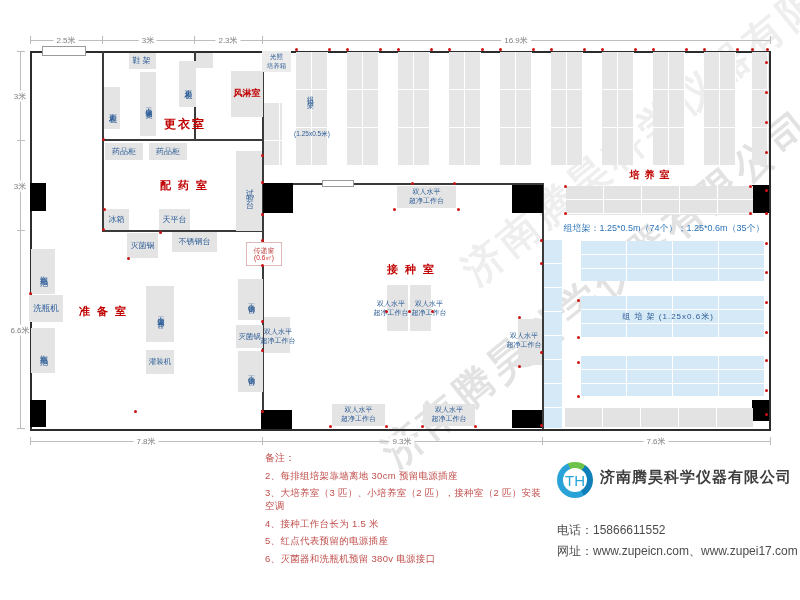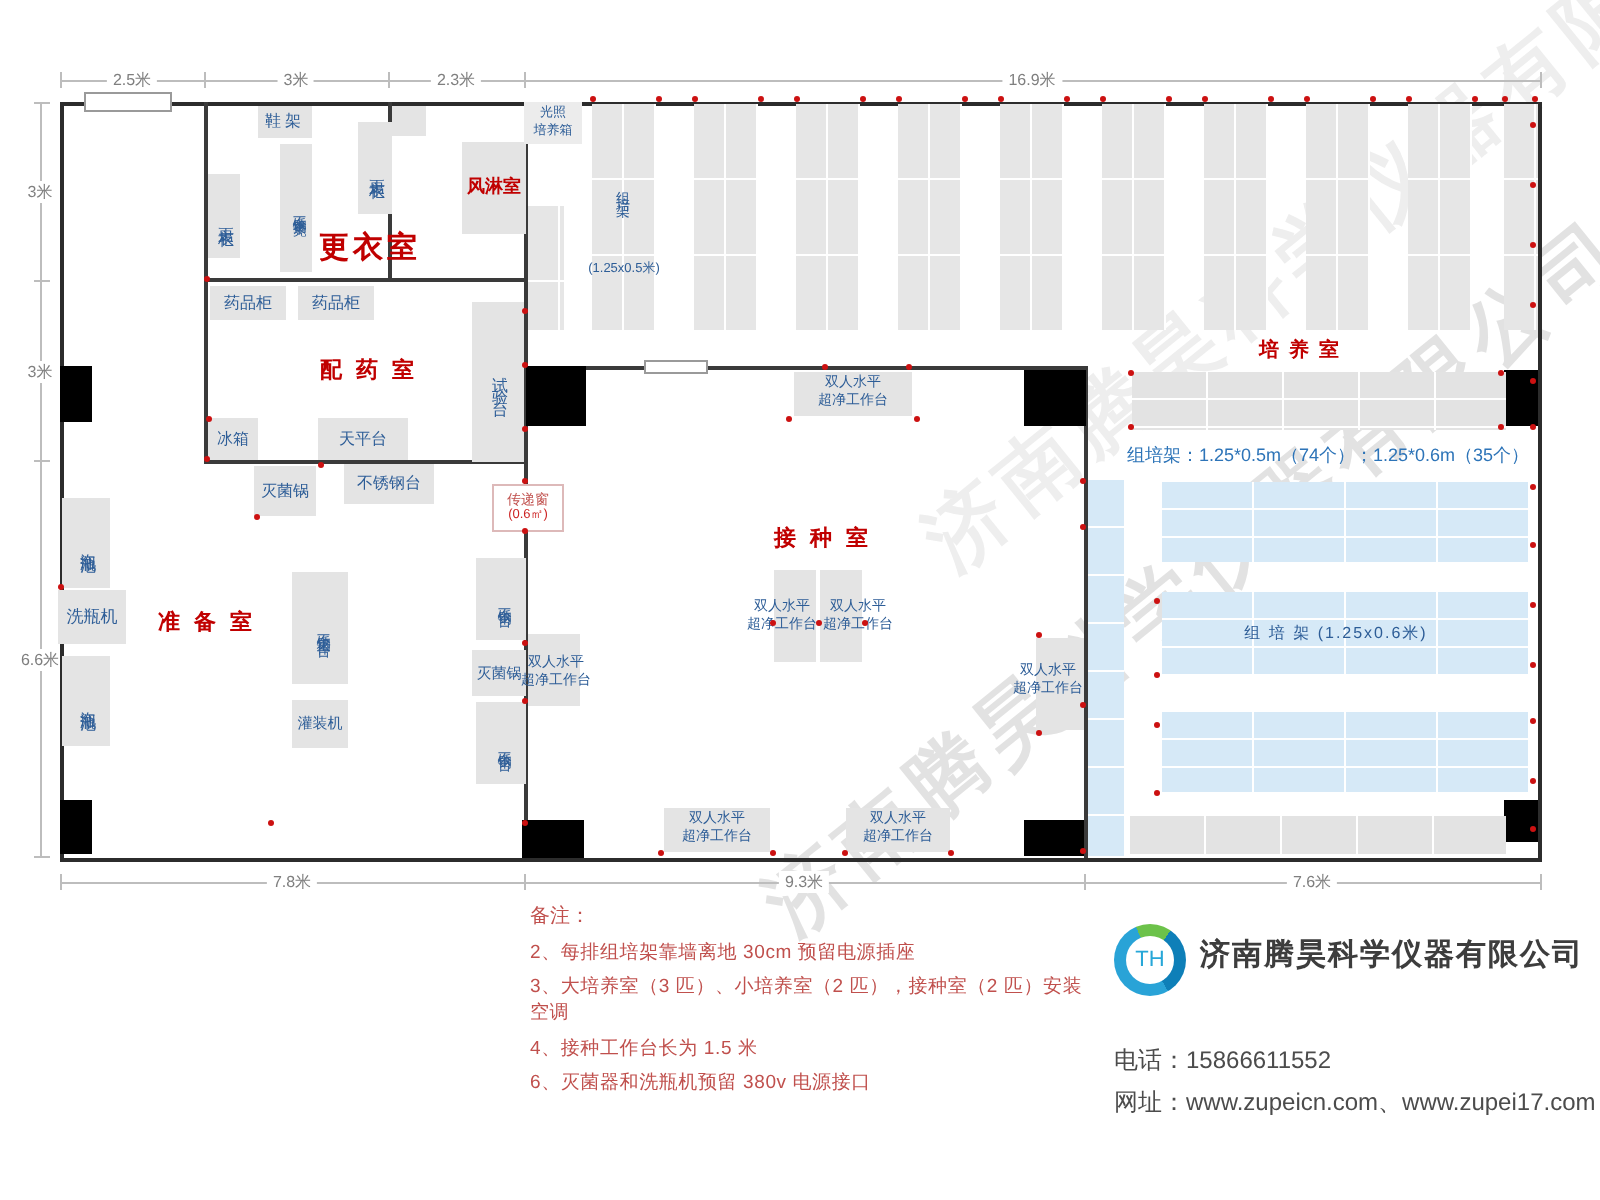--- a/index.html
+++ b/index.html
@@ -20,21 +20,21 @@
   .rackh{position:absolute;background-color:#e3e3e3;background-image:repeating-linear-gradient(to right,transparent 0 37px,#fff 37px 38px),repeating-linear-gradient(to bottom,transparent 0 13px,#fff 13px 14px)}
   .rackb{position:absolute;background-color:#d6e9f7;background-image:repeating-linear-gradient(to right,transparent 0 45px,#fff 45px 46px),repeating-linear-gradient(to bottom,transparent 0 13px,#fff 13px 14px)}
   .rackbv{position:absolute;background-color:#d6e9f7;background-image:repeating-linear-gradient(to bottom,transparent 0 23px,#fff 23px 24px)}
   .benchlab{position:absolute;transform:translate(-50%,-50%);color:#2d5d97;font-size:7px;line-height:1.3;text-align:center;white-space:pre-line}
   .dot{position:absolute;width:3px;height:3px;background:#cc1111;border-radius:50%}
   .wm{position:absolute;color:rgba(150,150,150,.28);font-weight:bold;white-space:nowrap;transform-origin:0 50%;pointer-events:none}
   .note{font-size:9.5px;color:#c0504d;margin-top:4.5px;letter-spacing:.3px}
   .crow{position:absolute;left:557px;font-size:12px;color:#4c4c4c;white-space:nowrap}
   .logo{position:absolute;left:557px;top:462px;width:36px;height:36px;border-radius:50%;background:conic-gradient(from 150deg,#29a3d7 0 52%,#6cc24a 52% 68%,#0e7fb8 68% 100%)}
   .logo::after{content:"";position:absolute;inset:6px;background:#fff;border-radius:50%}
-  .logo span{position:absolute;inset:0;display:flex;align-items:center;justify-content:center;font-size:11px;font-weight:normal;color:#27a7d8;z-index:1}
+  .logo span{position:absolute;inset:0;display:flex;align-items:center;justify-content:center;font-size:15px;font-weight:normal;color:#27a7d8;z-index:1}
 </style>
 </head>
 <body>
 
 <div id="canvas">
 
   <div class="wm" style="left:388px;top:430px;font-size:40px;letter-spacing:5px;transform:rotate(-39deg)">济南腾昊科学仪器有限公司</div>
   <div class="wm" style="left:468px;top:248px;font-size:40px;letter-spacing:5px;transform:rotate(-39deg);opacity:.6">济南腾昊科学仪器有限公司</div>
 
   <div class="dimline" style="left:30px;top:40px;width:741px;height:1px"></div>
@@ -80,40 +80,40 @@
 
   <div class="door" style="left:30px;top:183px;width:16px;height:28px"></div>
   <div class="door" style="left:30px;top:400px;width:16px;height:27px"></div>
   <div class="door" style="left:263px;top:183px;width:30px;height:30px"></div>
   <div class="door" style="left:512px;top:185px;width:31px;height:28px"></div>
   <div class="door" style="left:752px;top:185px;width:17px;height:28px"></div>
   <div class="door" style="left:752px;top:400px;width:17px;height:21px"></div>
   <div class="door" style="left:261px;top:410px;width:31px;height:19px"></div>
   <div class="door" style="left:512px;top:410px;width:30px;height:18px"></div>
 
-  <div class="room" style="left:185px;top:124px;font-size:15px;letter-spacing:2px">更衣室</div>
+  <div class="room" style="left:185px;top:124px;font-size:12px;letter-spacing:2px">更衣室</div>
   <div class="room" style="left:187px;top:185px">配药室</div>
   <div class="room" style="left:106px;top:311px">准备室</div>
   <div class="room" style="left:414px;top:269px">接种室</div>
   <div class="room" style="left:652px;top:175px;font-size:10px;letter-spacing:5px">培养室</div>
 
   <div class="eq" style="left:129px;top:53px;width:27px;height:16px;letter-spacing:2px">鞋架</div>
   <div class="eq" style="left:196px;top:53px;width:17px;height:15px"></div>
   <div class="eq veq" style="left:179px;top:61px;width:17px;height:46px">更衣柜</div>
   <div class="eq veq" style="left:140px;top:72px;width:16px;height:64px;font-size:7px">不锈钢条凳</div>
   <div class="eq veq" style="left:104px;top:87px;width:16px;height:42px">更衣柜</div>
   <div class="eq" style="left:231px;top:71px;width:32px;height:46px;color:#c00000;font-size:9px;font-weight:bold">风淋室</div>
   <div class="eq" style="left:262px;top:51px;width:29px;height:21px;font-size:6.5px;background:#ececec">光照
 培养箱</div>
 
   <div class="eq" style="left:105px;top:143px;width:38px;height:17px">药品柜</div>
   <div class="eq" style="left:149px;top:143px;width:38px;height:17px">药品柜</div>
   <div class="eq veq" style="left:236px;top:151px;width:26px;height:80px;letter-spacing:6px">试验台</div>
   <div class="eq" style="left:104px;top:209px;width:25px;height:21px">冰箱</div>
-  <div class="eq" style="left:159px;top:209px;width:45px;height:21px">天平台</div>
+  <div class="eq" style="left:159px;top:209px;width:31px;height:21px">天平台</div>
 
   <div class="eq" style="left:127px;top:233px;width:31px;height:25px">灭菌锅</div>
   <div class="eq" style="left:172px;top:232px;width:45px;height:20px">不锈钢台</div>
   <div class="abs" style="left:246px;top:242px;width:34px;height:22px;background:#fff;border:1px solid #ddb9b9;display:flex;flex-direction:column;align-items:center;justify-content:center;line-height:1.1">
     <span style="font-size:7px;color:#c0504d">传递窗</span>
     <span style="font-size:6.5px;color:#cc2222">(0.6㎡)</span>
   </div>
   <div class="eq veq" style="left:31px;top:249px;width:24px;height:45px">泡瓶池</div>
   <div class="eq" style="left:29px;top:295px;width:34px;height:27px;font-size:8.5px">洗瓶机</div>
   <div class="eq veq" style="left:31px;top:328px;width:24px;height:45px">泡瓶池</div>
@@ -242,20 +242,21 @@
       <div class="dot" style="left: 564px; top: 212px;"></div>
       <div class="dot" style="left: 749px; top: 185px;"></div>
       <div class="dot" style="left: 749px; top: 212px;"></div>
     </div>
 
   <div class="abs" style="left:265px;top:451px;width:280px">
     <div style="font-size:10px;font-weight:normal;color:#c0504d">备注：</div>
     <div class="note">2、每排组培架靠墙离地 30cm 预留电源插座</div>
     <div class="note">3、大培养室（3 匹）、小培养室（2 匹），接种室（2 匹）安装空调</div>
     <div class="note">4、接种工作台长为 1.5 米</div>
+    <div class="note">5、红点代表预留的电源插座</div>
     <div class="note">6、灭菌器和洗瓶机预留 380v 电源接口</div>
 
   </div>
 
   <div class="logo">
     <span>TH</span>
   </div>
   <div class="abs" style="left:600px;top:468px;font-size:15px;font-weight:bold;color:#3d3d3d;letter-spacing:1px">济南腾昊科学仪器有限公司</div>
   <div class="crow" style="top:522px">
     <span>电话：</span><span>15866611552</span>

